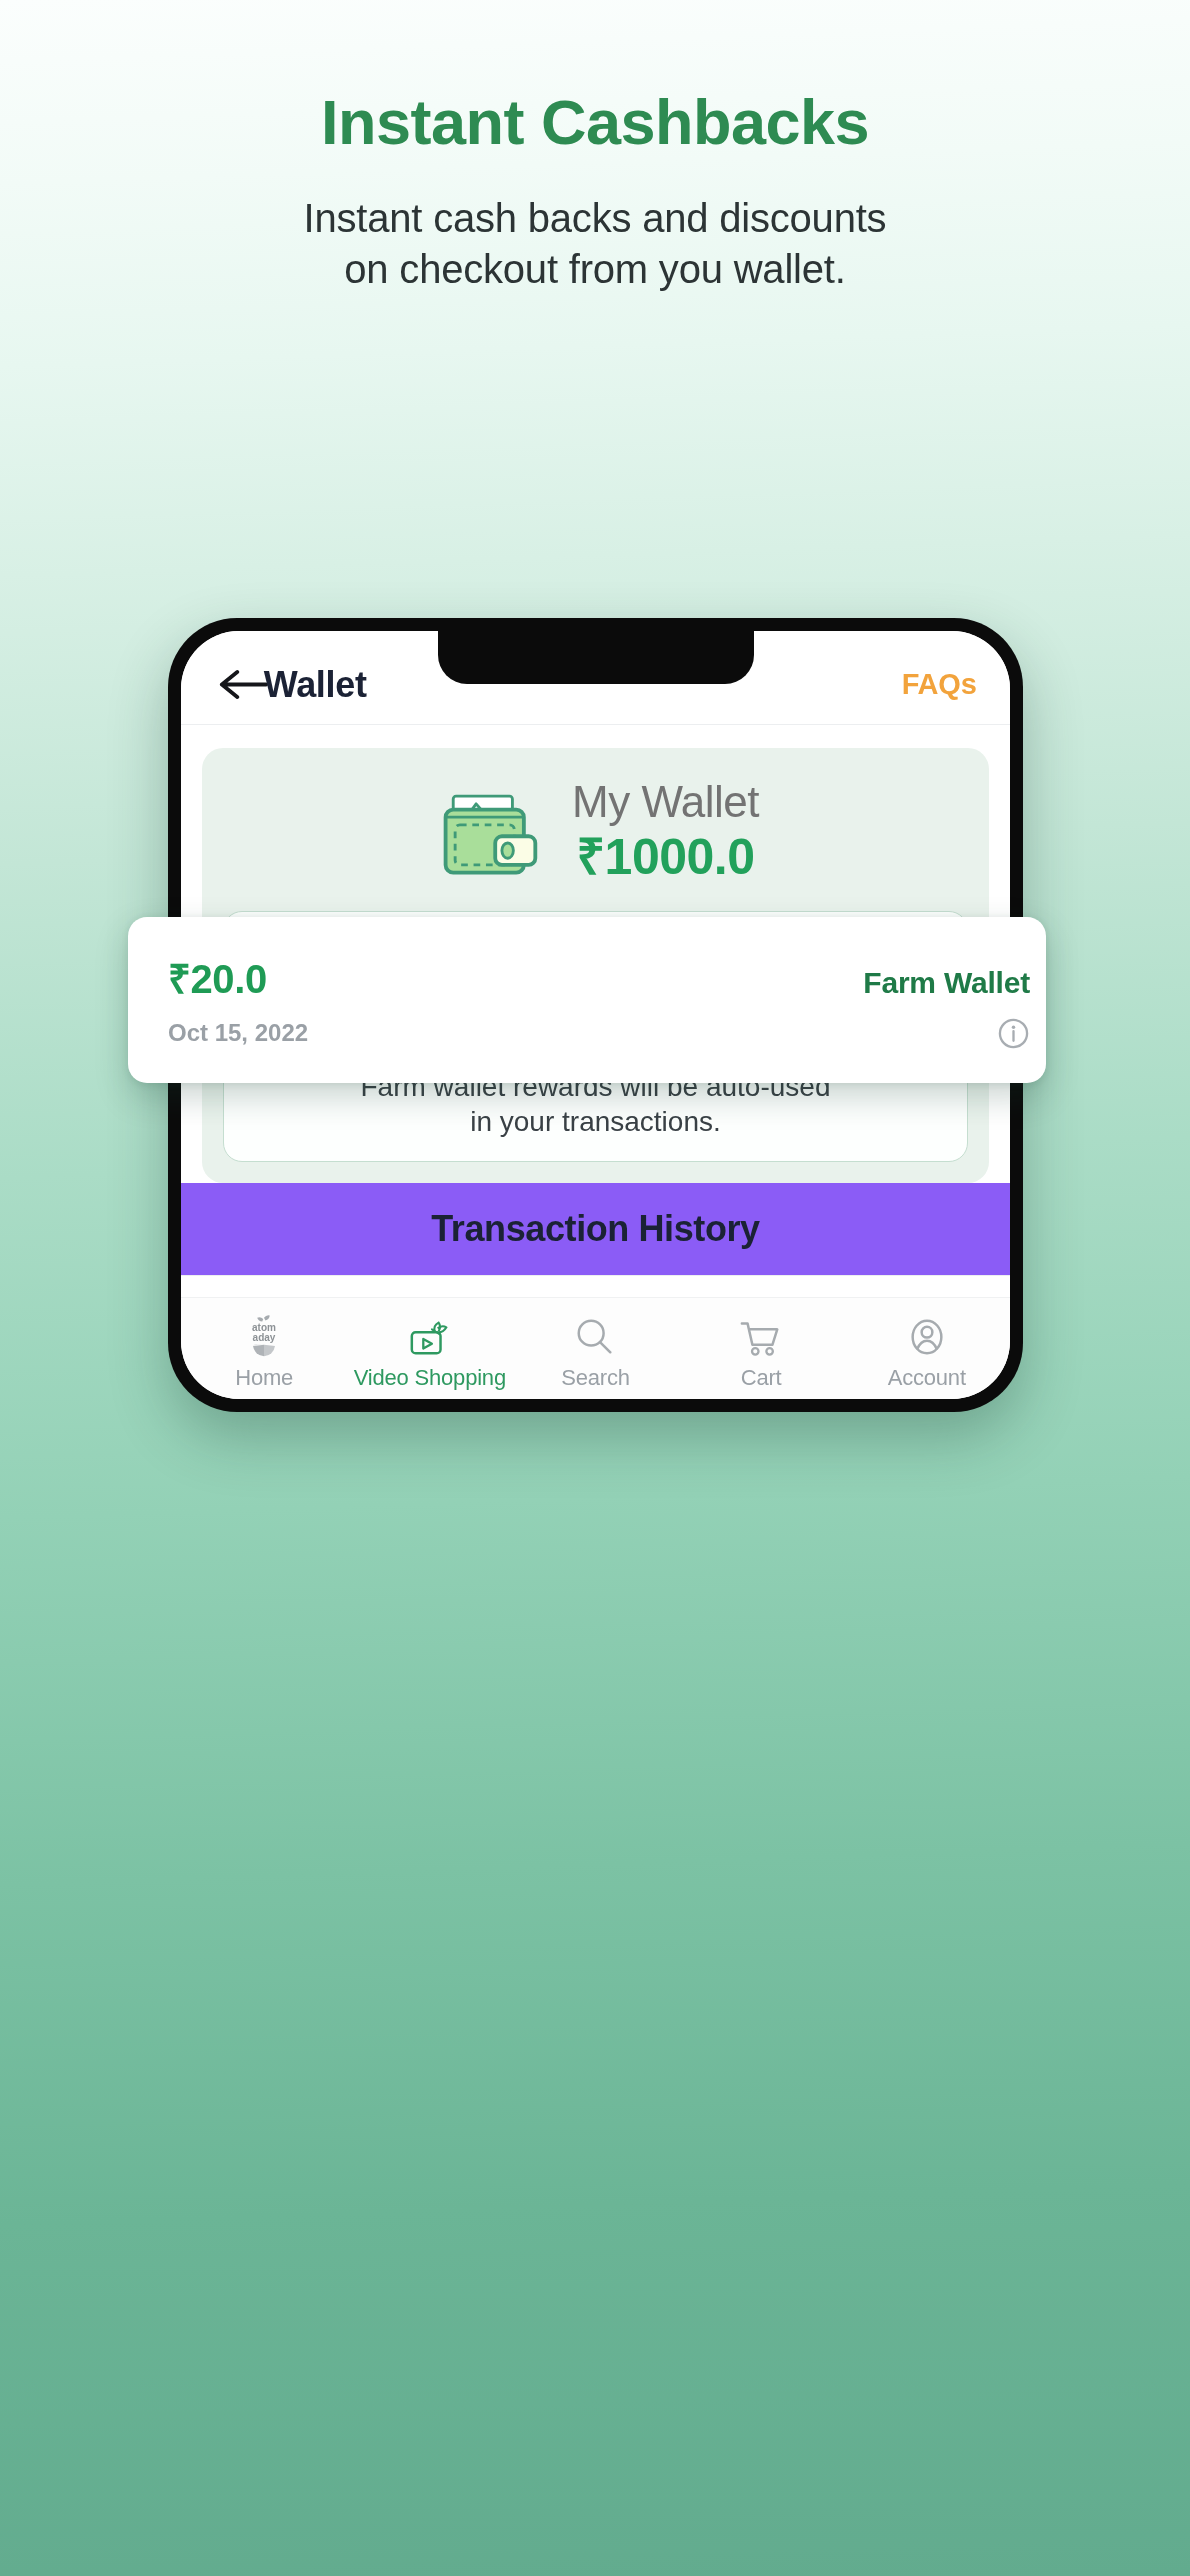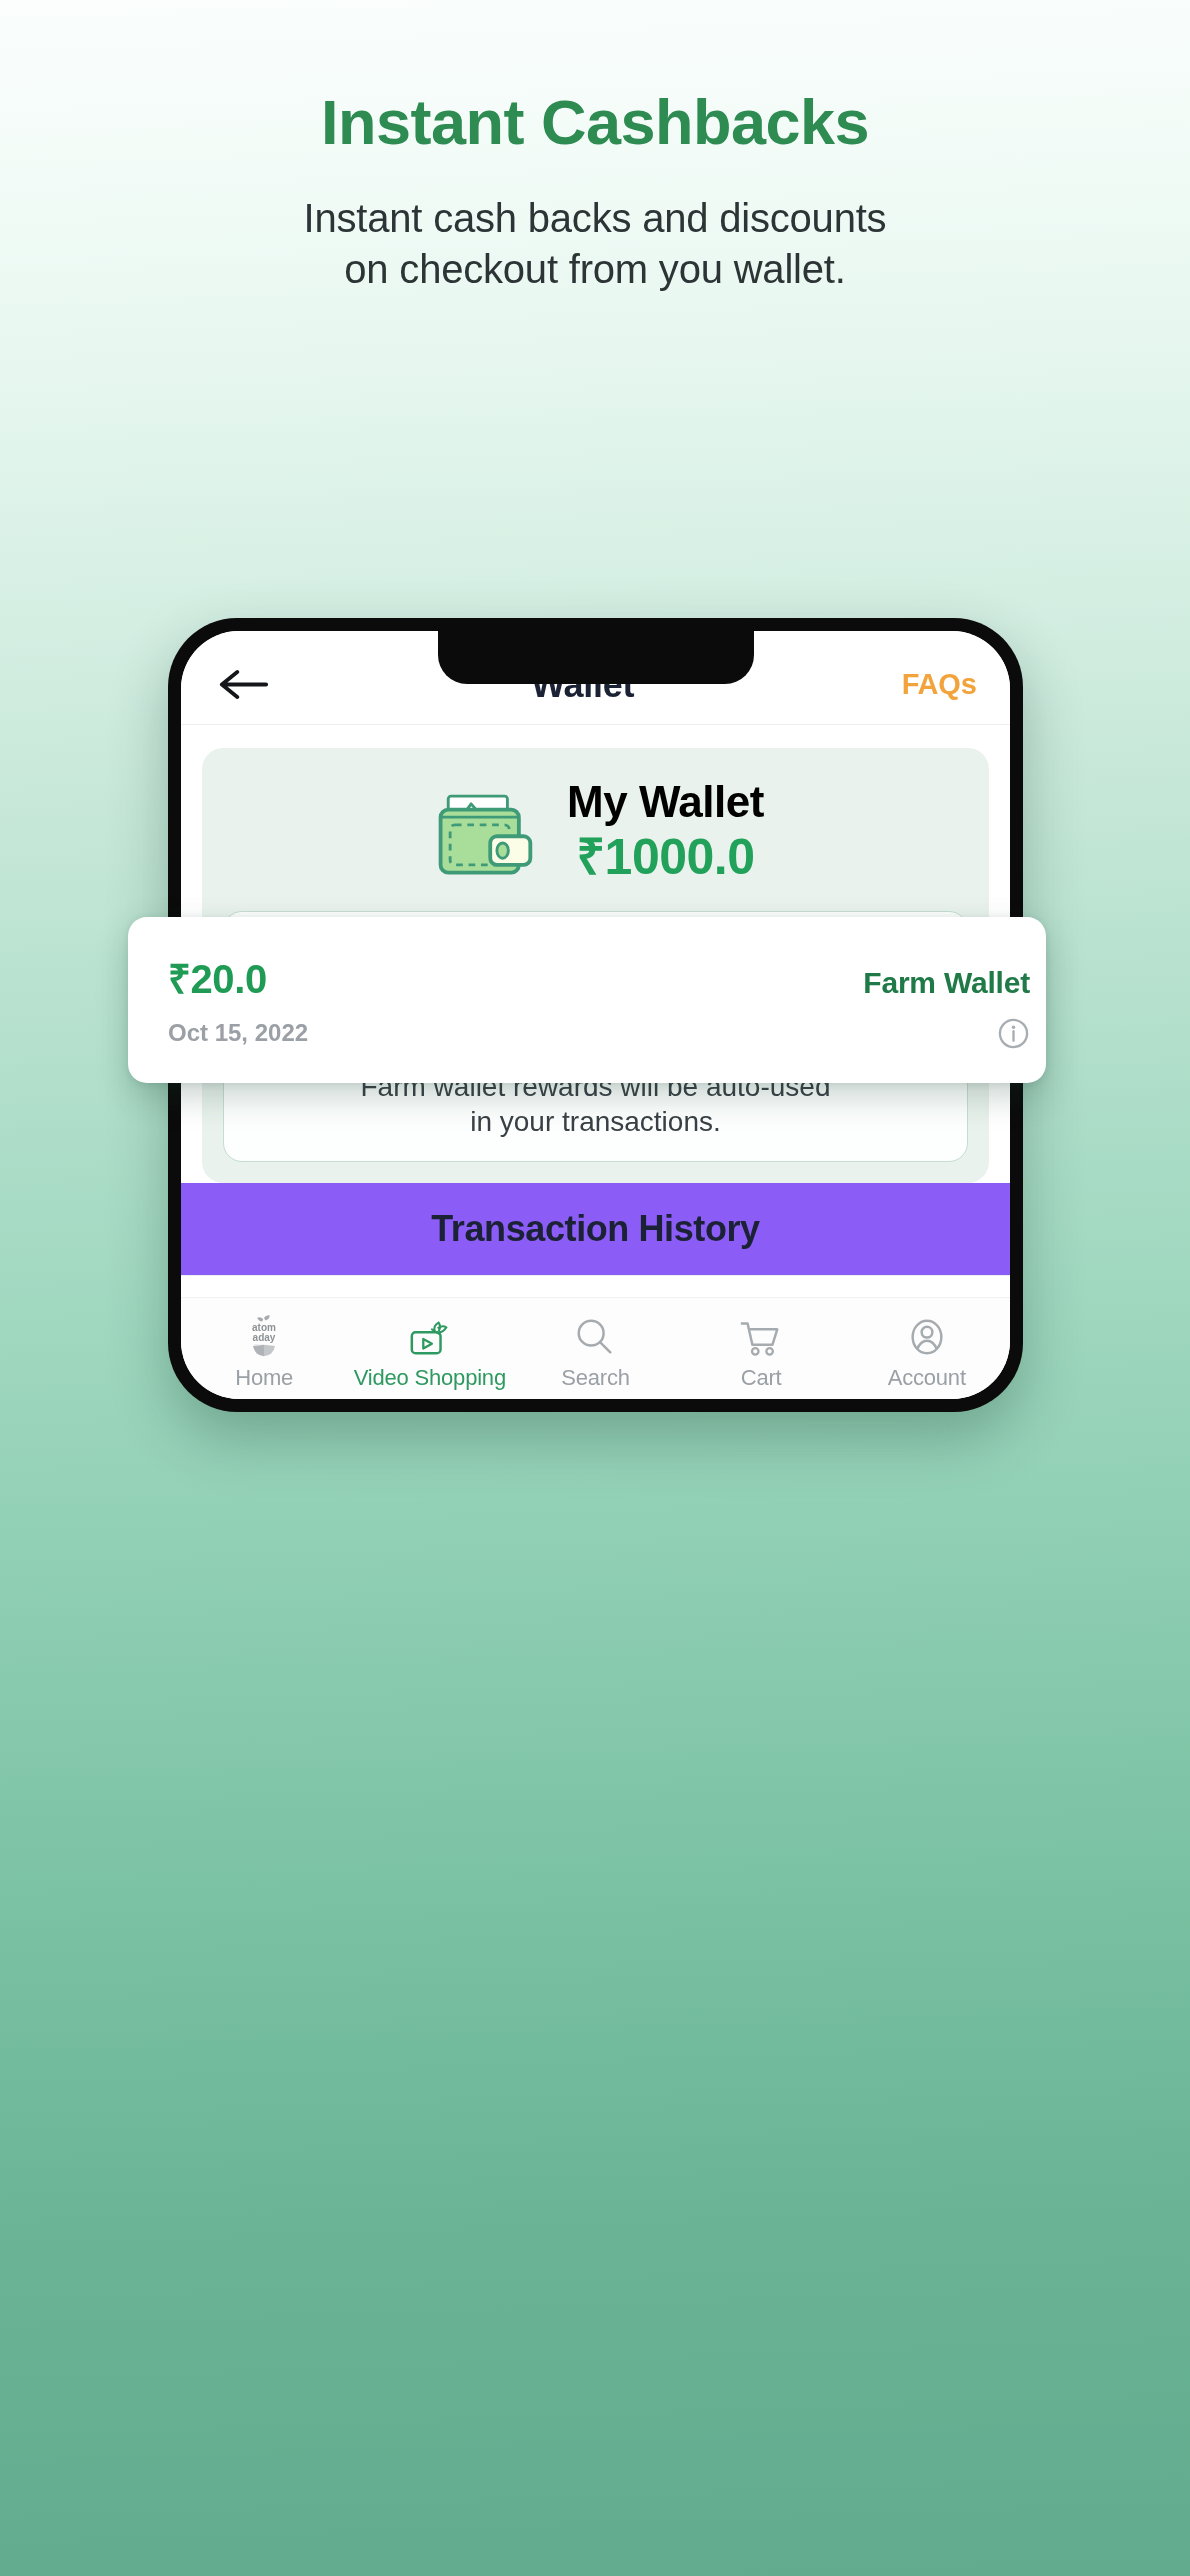--- a/index.html
+++ b/index.html
@@ -94,21 +94,20 @@
   .back-arrow {
     width: 59px;
     height: 59px;
     display: flex;
     align-items: center;
     justify-content: center;
     flex: 0 0 auto;
   }
   .appbar-title {
     flex: 1;
-    text-align: center;
     font-size: 36px;
     font-weight: bold;
     color: #1b2235;
     letter-spacing: -0.3px;
     margin-left: -9.6px;
   }
   .faqs {
     flex: 0 0 auto;
     font-size: 29px;
     font-weight: bold;
@@ -140,22 +139,22 @@
     align-items: center;
     width: 100%;
     justify-content: center;
     gap: 25px;
     padding: 5.8px 0 11.5px 0;
   }
   .wallet-icon { width: 115px; height: 105px; flex: 0 0 auto; }
   .wallet-text { display: flex; flex-direction: column; align-items: center; }
   .wallet-name {
     font-size: 44px;
-    font-weight: bold;
-    color: #000000;
+    font-weight: normal;
+    color: #737373;
     letter-spacing: -0.5px;
     line-height: 1.05;
   }
   .wallet-amount {
     font-size: 50px;
     font-weight: bold;
     color: #22a15b;
     letter-spacing: -0.5px;
     margin-top: 5.8px;
     line-height: 1.05;

